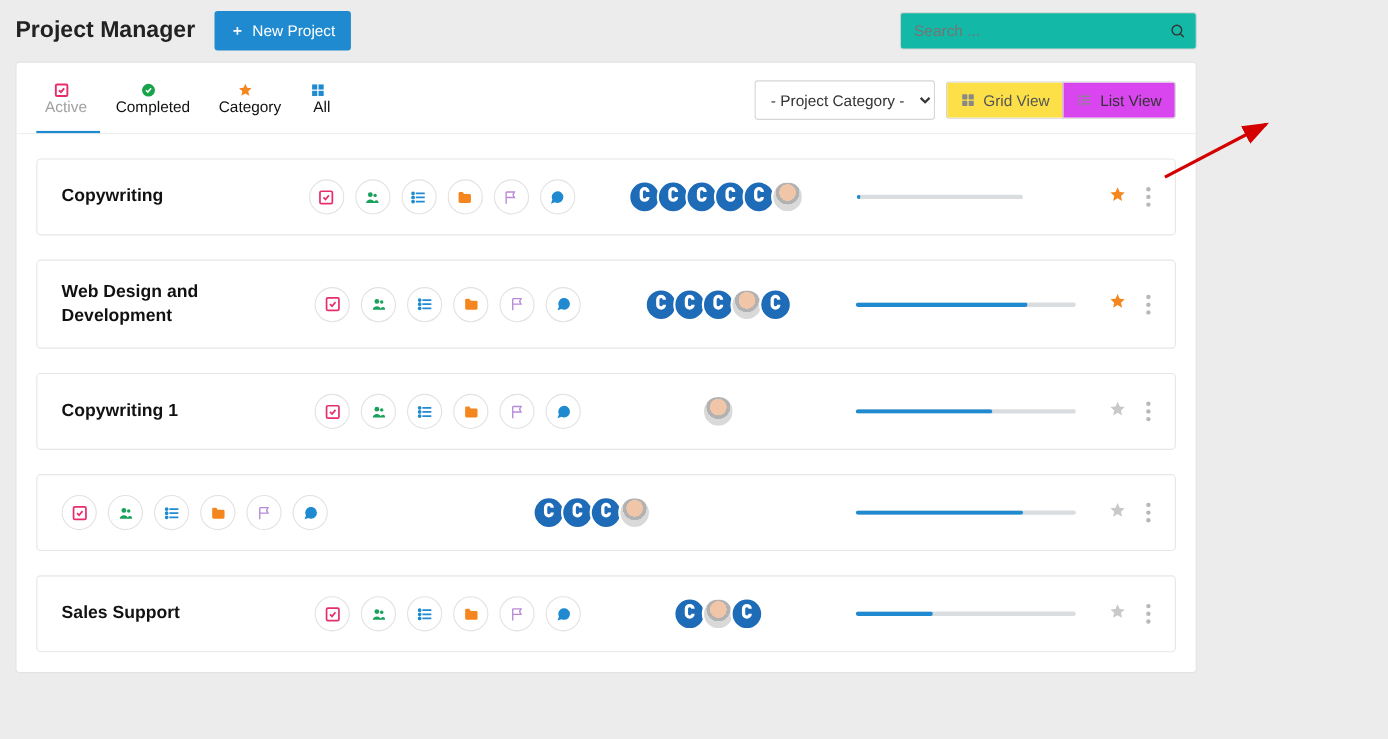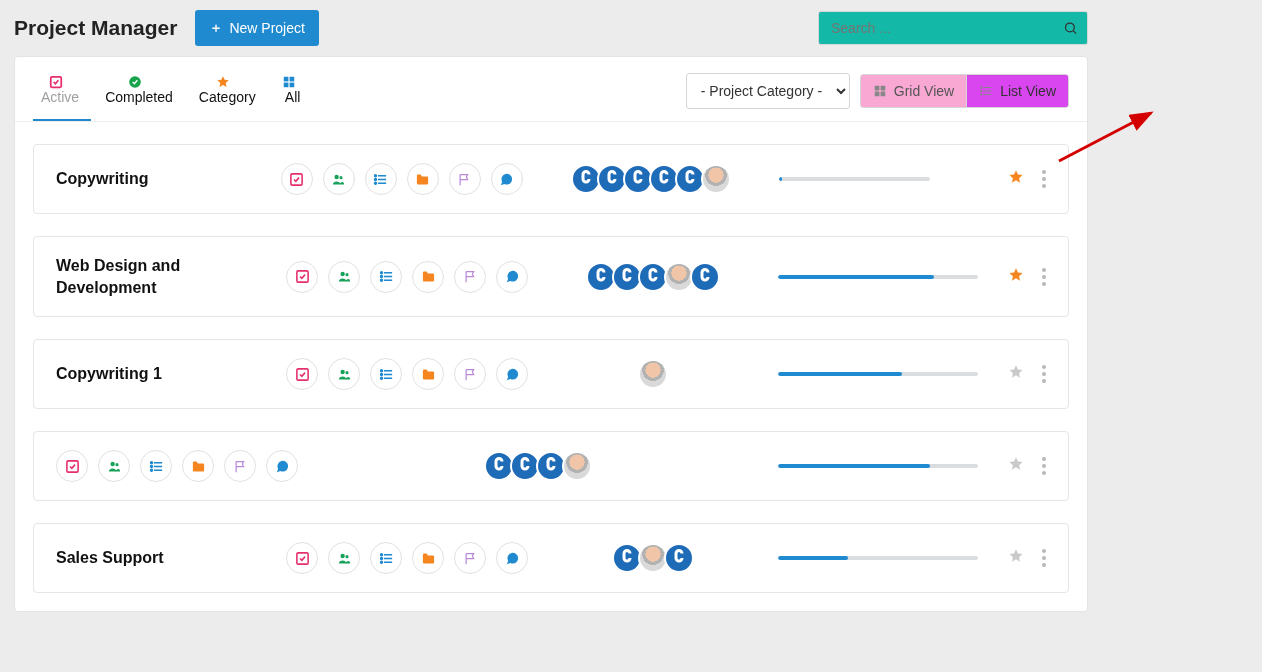--- a/index.html
+++ b/index.html
@@ -107,21 +107,21 @@
     background:#fff;
   }
   .view-toggle {
     display:inline-flex;
     border:1px solid #d6d6d6;
     border-radius:3px;
     overflow:hidden;
   }
   .view-btn {
     display:inline-flex; align-items:center;
-    background:#f9a8d4;
+    background:#fde047;
     border:none;
     padding:8px 12px;
     font-size:14px;
     color:#555;
     cursor:pointer;
     gap:7px;
   }
   .view-btn.active { background:#d946ef; color:#333; box-shadow: inset 0 1px 2px rgba(0,0,0,0.06); }
   .view-btn + .view-btn { border-left:1px solid #d6d6d6;}
 

